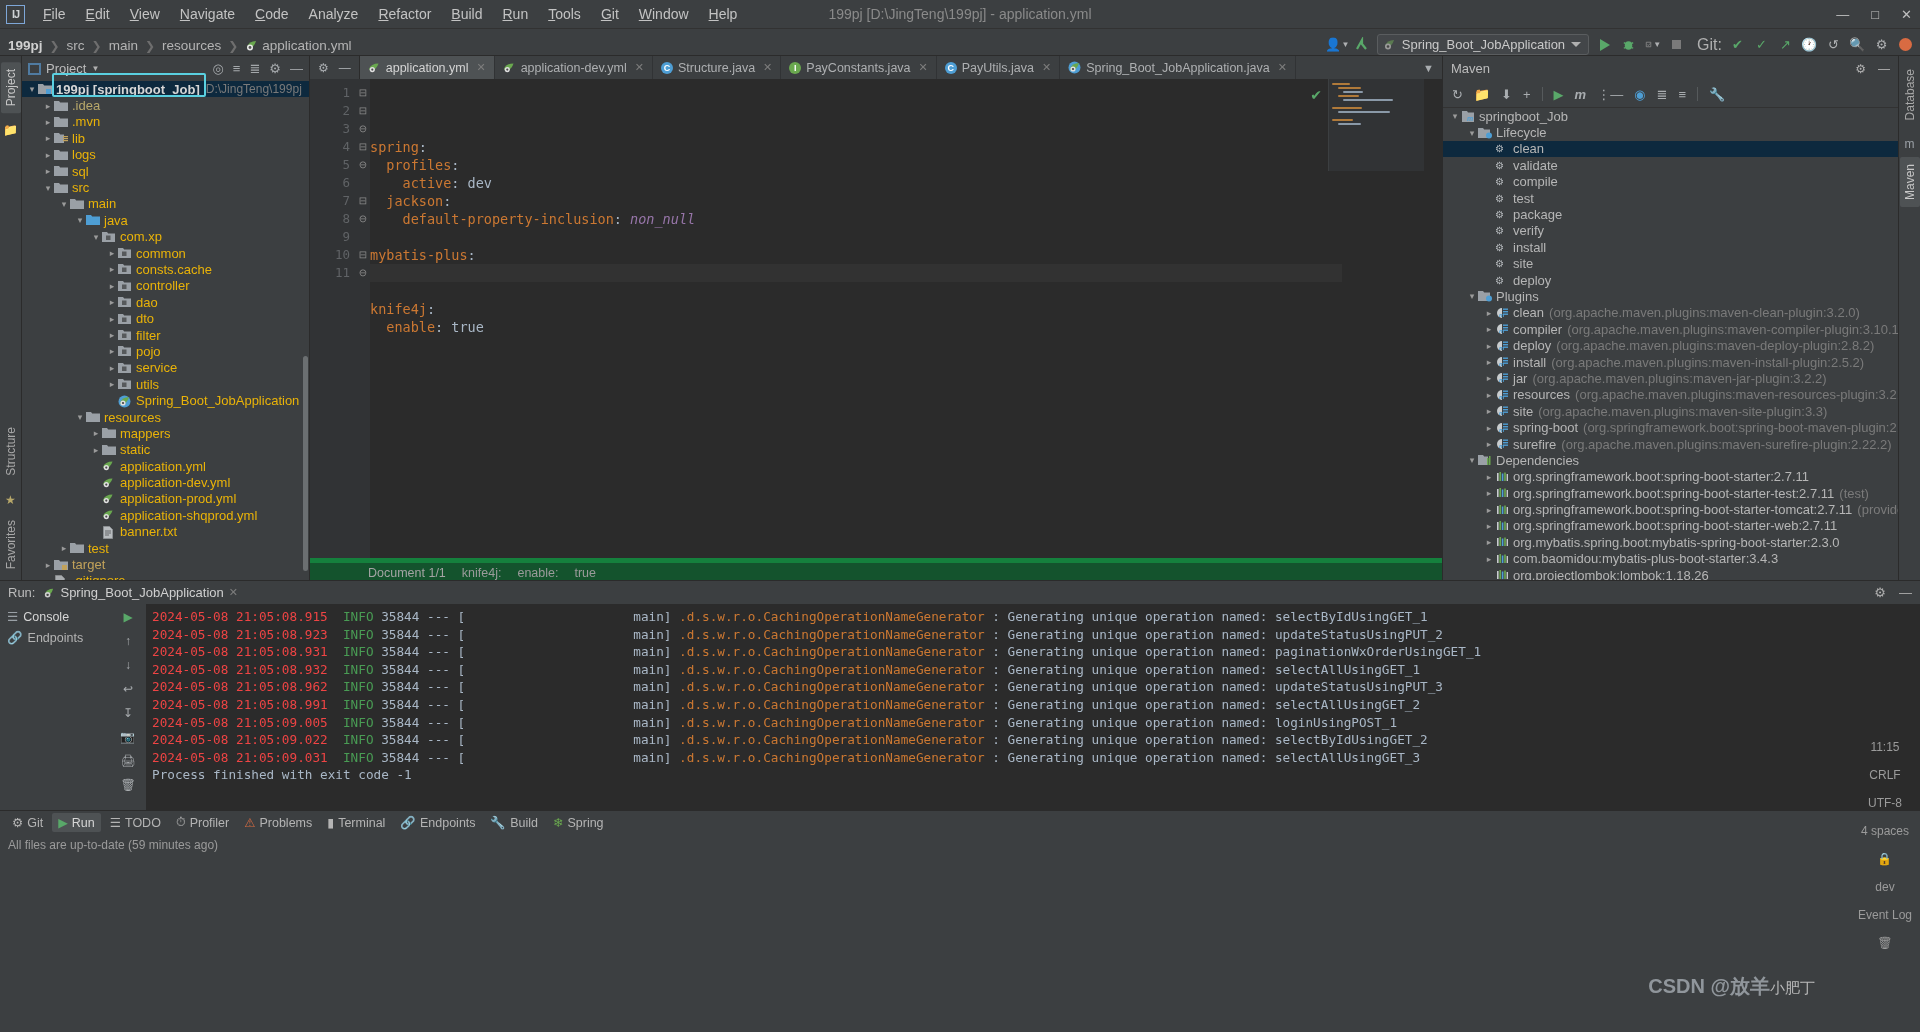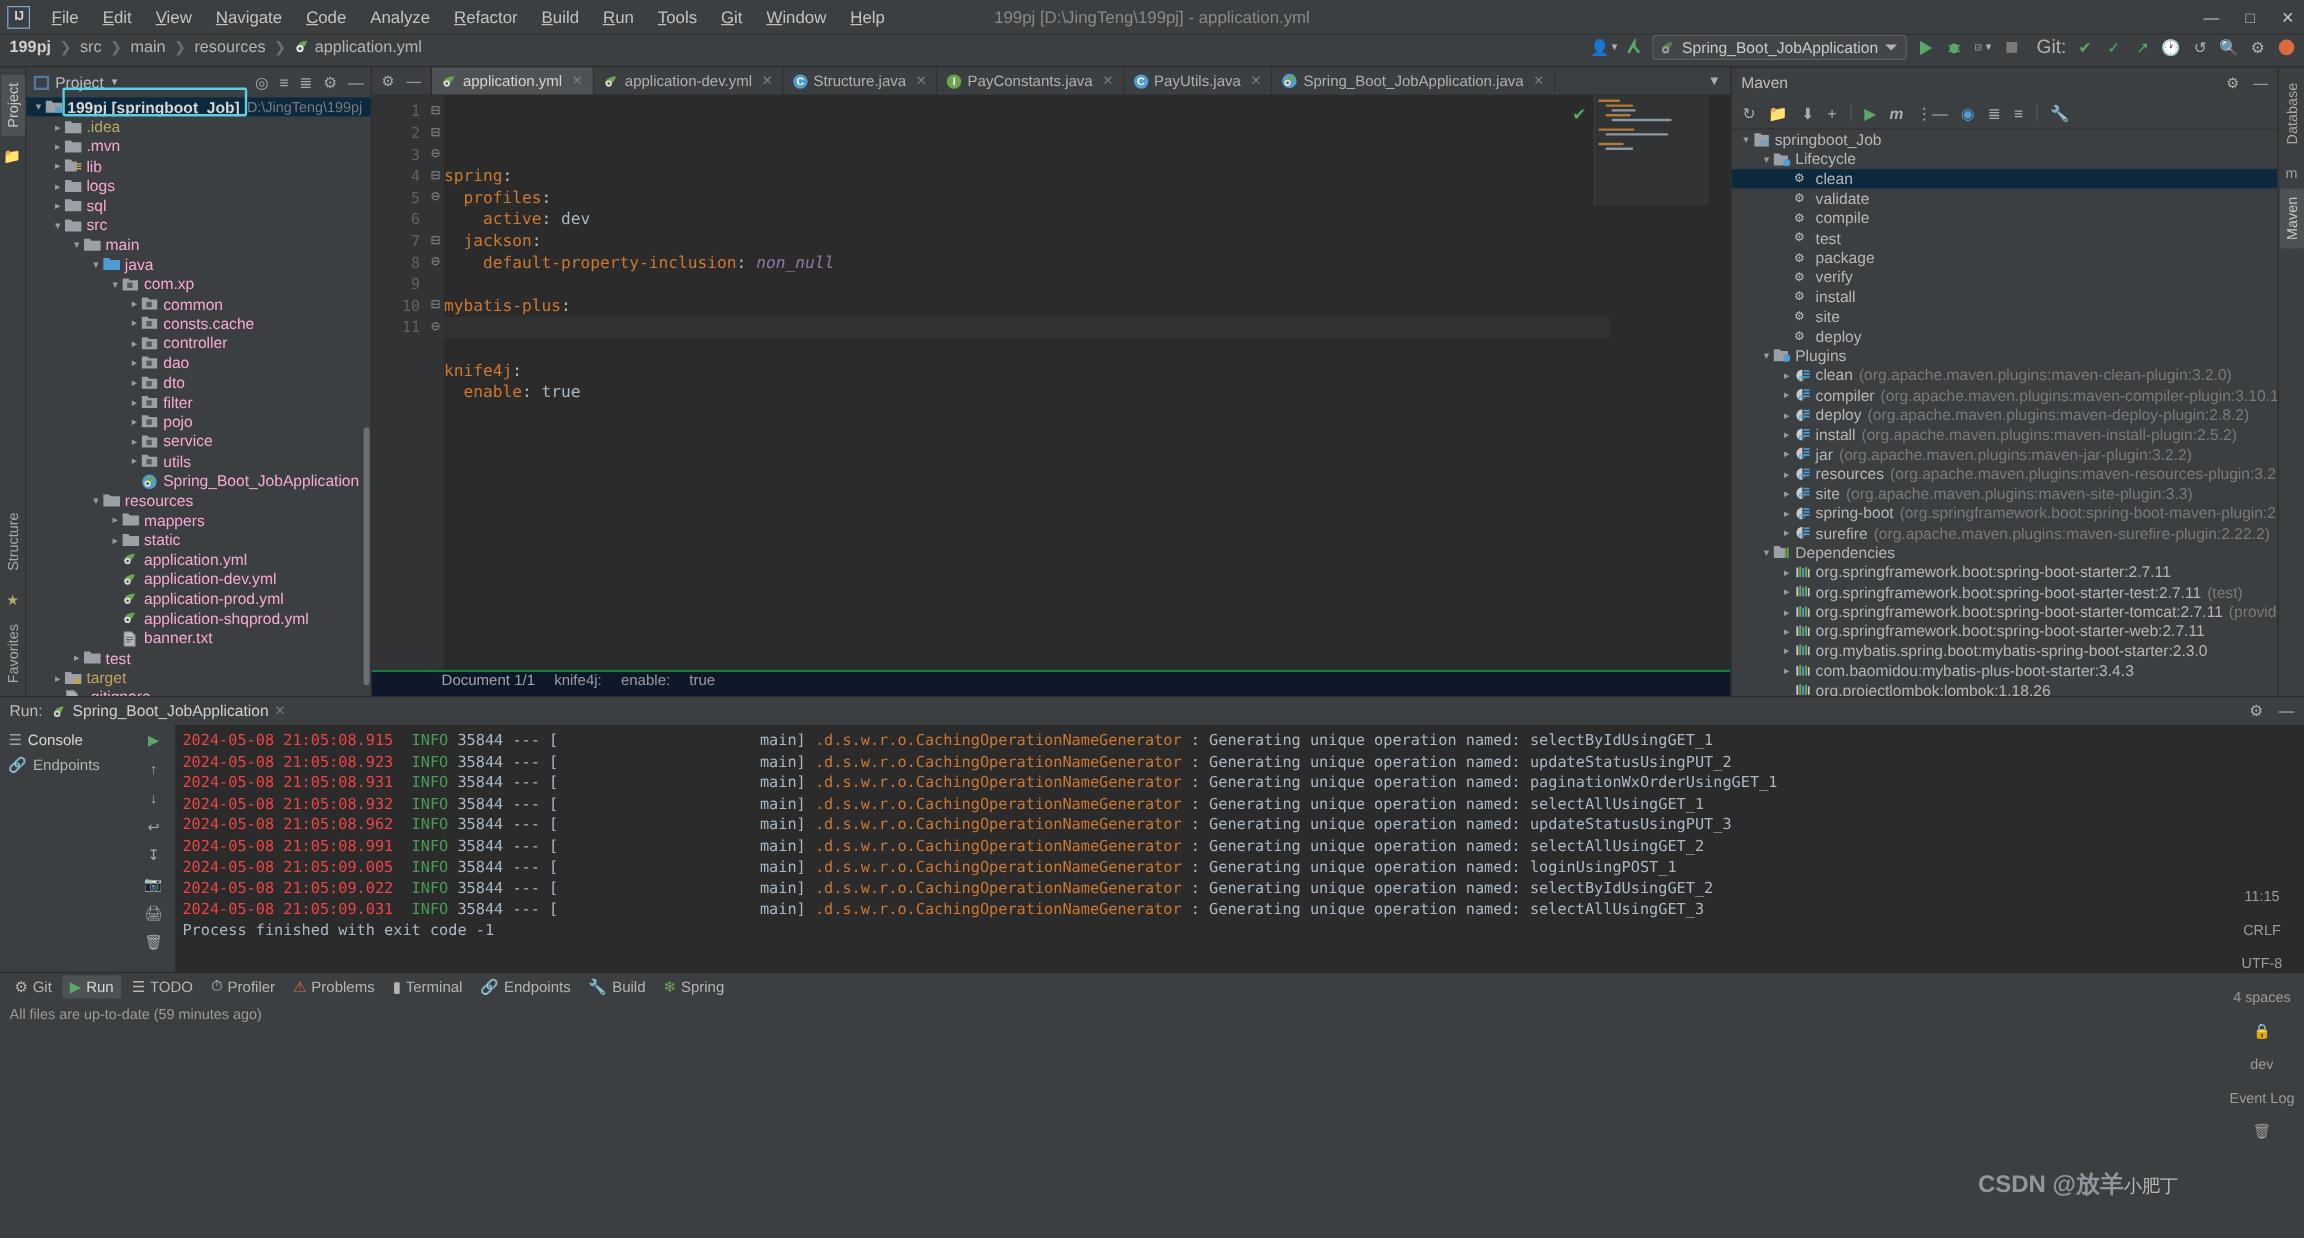--- a/index.html
+++ b/index.html
@@ -16,21 +16,21 @@
   .menu { display:flex; align-items:center; gap:2px; }
   .menu-item { padding:3px 9px; color:#c3c3c3; font-size:14px; border-radius:2px; }
   .menu-item u { text-decoration:underline; }
   .win-title { position:absolute; left:50%; transform:translateX(-50%);
     color:#8a8a8a; font-size:14px; white-space:nowrap; }
   .win-ctrls { position:absolute; right:8px; display:flex; gap:22px; color:#c0c0c0;
     font-size:13px; align-items:center; }
   .win-ctrls span { cursor:default; }
 
   
-  .navbar { height:27px; background:#3c3f41; display:flex; align-items:flex-start;
+  .navbar { height:27px; background:#3c3f41; display:flex; align-items:flex-end;
     padding:0 4px; border-bottom:1px solid #2b2b2b; position:relative; }
   .crumbs { display:flex; align-items:center; gap:2px; font-size:13.5px; }
   .crumb { padding:2px 4px; color:#b4b4b4; display:flex; align-items:center; gap:4px;}
   .crumb.bold { font-weight:bold; color:#d0d0d0; }
   .crumb-sep { color:#6e6e6e; font-size:12px; padding:0 1px; }
   .nav-right { position:absolute; right:6px; display:flex; align-items:center; gap:7px; }
   .runcfg { display:flex; align-items:center; gap:6px; border:1px solid #5a5d5f;
     border-radius:3px; padding:1px 7px 1px 5px; height:21px; background:#434649; }
   .runcfg .lbl { color:#c9c9c9; font-size:13px; }
   .tri { width:0;height:0;border-left:5px solid transparent;border-right:5px solid transparent;
@@ -59,21 +59,21 @@
   .panel-head { height:25px; display:flex; align-items:center; padding:0 6px;
     font-size:13px; color:#bcbcbc; gap:5px; }
   .panel-head .ttl { display:flex; align-items:center; gap:5px; }
   .ph-icons { margin-left:auto; display:flex; gap:9px; color:#a4a8ab; font-size:13px; }
   .tree { flex:1; overflow:hidden; font-size:13px; position:relative; }
   .trow { height:16.4px; display:flex; align-items:center; white-space:nowrap;
     padding-left:4px; color:#b6b6b6; }
   .trow.sel { background:#0d293e; }
   .arrow { width:12px; text-align:center; color:#9a9a9a; font-size:9px; flex:0 0 12px; }
   .fico { width:14px; height:12px; margin-right:4px; flex:0 0 14px; position:relative; }
-  .tlabel { color:#f9a8d4; }
+  .tlabel { color:#eab308; }
   .tlabel.yellowish { color:#b8a86a; }
   .tlabel.orange { color:#c2a25a; }
   .dim { color:#7a7a7a; margin-left:6px; font-size:12px; }
   .bold { font-weight:bold; color:#d6d6d6; }
   .hl-box { position:absolute; border:2px solid #5ad0e0; border-radius:2px;
     pointer-events:none; }
   .pscroll { position:absolute; right:1px; width:5px; background:#6b6f71;
     border-radius:3px; }
 
   
@@ -112,23 +112,23 @@
   .k-val { color:#a9b7c6; }
   .k-const { color:#9876aa; font-style:italic; }
   .k-plain { color:#a9b7c6; }
   .cursorline { position:absolute; left:0; right:0; height:18px;
     background:#323232; }
   .minimap { position:absolute; right:18px; top:0; width:96px; height:92px;
     background:#313335; border-left:1px solid #3c3f41; padding:4px 3px; }
   .mm-line { height:2px; margin-bottom:2px; border-radius:1px; }
   .checkmark { position:absolute; right:120px; top:8px; color:#59a869;
     font-size:14px; }
-  .editor-foot { height:22px; background:#0f172a; display:flex; align-items:flex-start;
+  .editor-foot { height:22px; background:#14532d; display:flex; align-items:flex-end;
     font-size:12.5px; color:#a4a4a4; padding-left:58px; gap:16px;
-    border-top:2px solid #15803d; }
+    border-top:5px solid #15803d; }
   .bc2 { color:#9b9b9b; }
 
   
   .maven { width:456px; background:#3c3f41; display:flex; flex-direction:column;
     border-left:1px solid #2b2b2b; }
   .mv-head { height:25px; display:flex; align-items:center; padding:0 8px;
     font-size:13px; color:#bcbcbc; }
   .mv-head .r { margin-left:auto; display:flex; gap:12px; color:#b0b0b0;
     font-size:12px; }
   .mv-tools { height:27px; display:flex; align-items:center; gap:11px;

